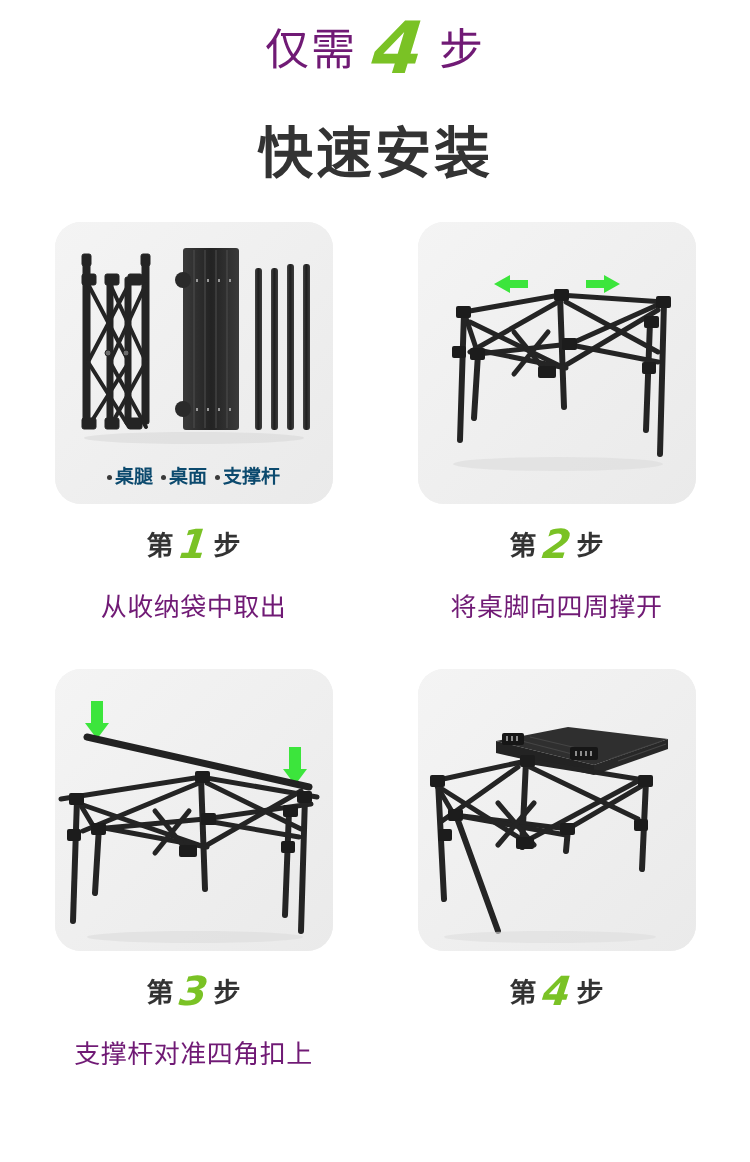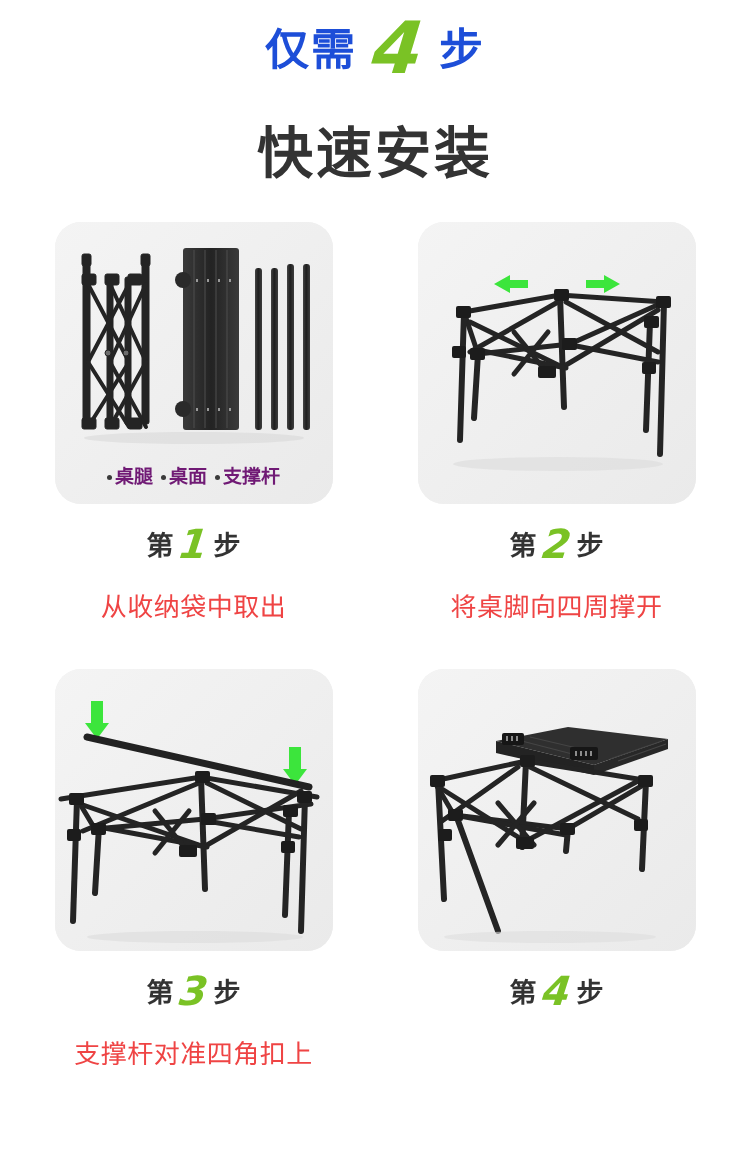--- a/index.html
+++ b/index.html
@@ -12,21 +12,21 @@
   }
   .page { position:relative; width:750px; height:1162px; background:#fff; }
 
   
   .header { padding-top:14px; text-align:center; }
   .headline {
     display:flex; align-items:center; justify-content:center;
     gap:16px; line-height:1;
   }
   .headline .hl-text {
-    font-size:44px; font-weight:700; color:#1d4ed8;
+    font-size:44px; font-weight:400; color:#701a75;
     letter-spacing:2px;
   }
   .headline .hl-num {
     font-size:72px; font-weight:700; color:#7AC225;
     font-style:italic; line-height:1;
     transform:translateY(-2px) skewX(-6deg);
     font-family:"DejaVu Sans", sans-serif;
   }
   .subline {
     margin-top:22px;
@@ -53,21 +53,21 @@
     position:relative;
     overflow:hidden;
   }
   .card svg { display:block; width:100%; height:100%; }
 
   
   .parts-labels {
     position:absolute; left:0; right:0; bottom:16px;
     display:flex; justify-content:center; align-items:baseline;
     gap:8px;
-    font-size:19px; font-weight:700; color:#701a75;
+    font-size:19px; font-weight:700; color:#0c4a6e;
   }
   .parts-labels .pl { white-space:nowrap; }
   .parts-labels .dot {
     display:inline-block; width:5px; height:5px;
     background:#3a3a3a; border-radius:50%;
     margin-right:3px; vertical-align:middle;
   }
 
   
   .step-num {
@@ -78,21 +78,21 @@
   .step-num .sn-txt { font-size:27px; font-weight:700; color:#333333; }
   .step-num .sn-digit {
     font-size:40px; font-weight:700; color:#7AC225;
     font-style:italic; line-height:1;
     transform:translateY(-2px) skewX(-7deg);
     font-family:"DejaVu Sans", sans-serif;
     padding:0 2px;
   }
   .step-desc {
     margin-top:20px; text-align:center;
-    font-size:26px; font-weight:400; color:#ef4444;
+    font-size:26px; font-weight:400; color:#701a75;
     letter-spacing:0.5px;
   }
 </style>
 </head>
 <body>
 
 <div class="page">
 
   <div class="header">
     <div class="headline">

